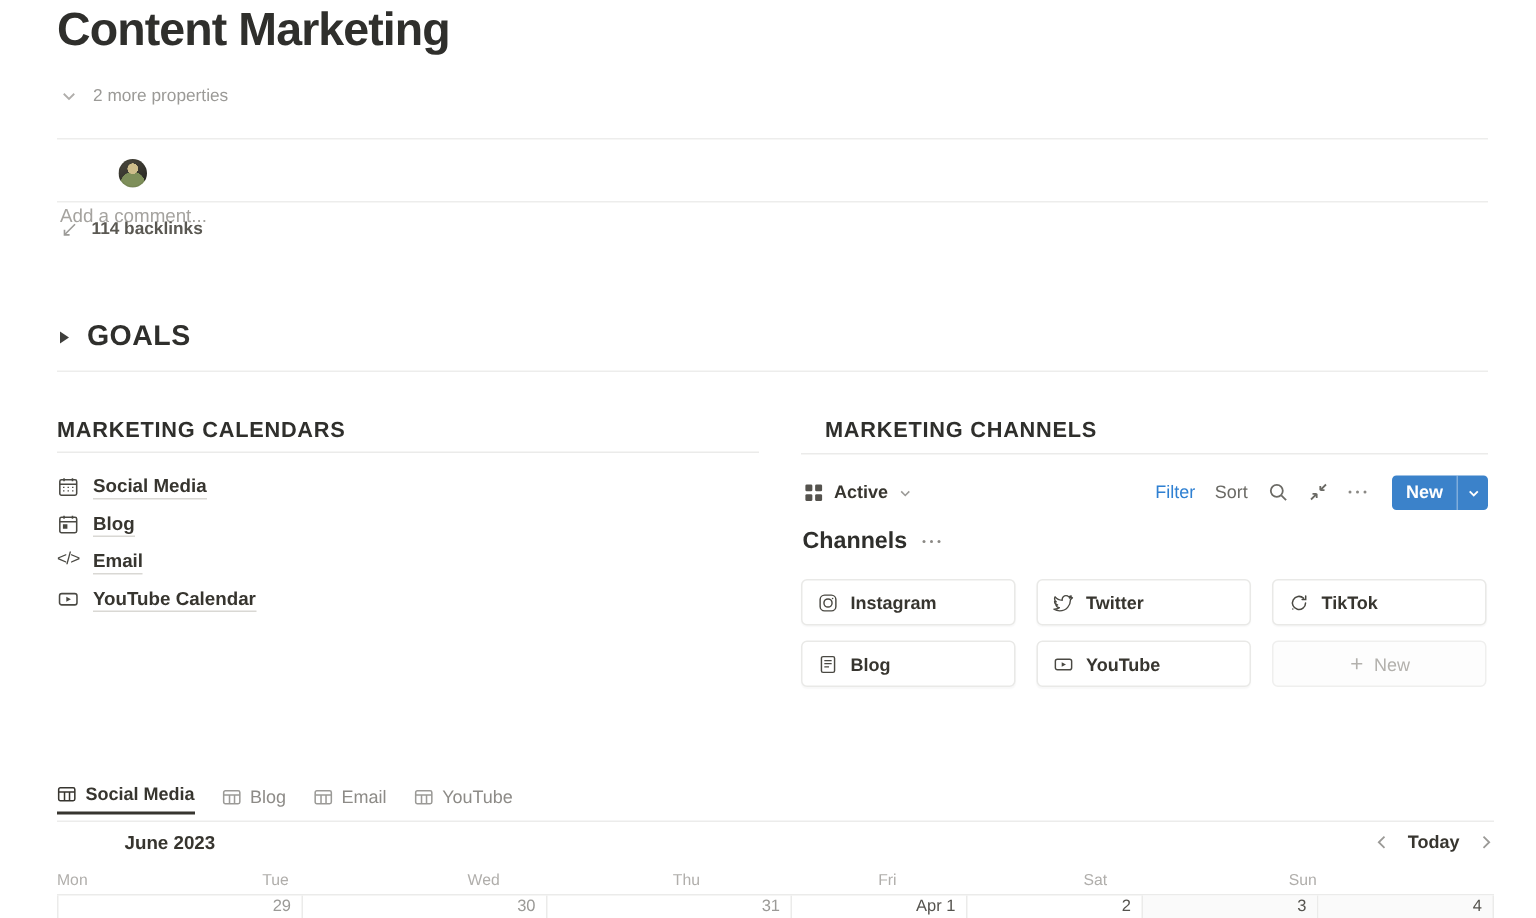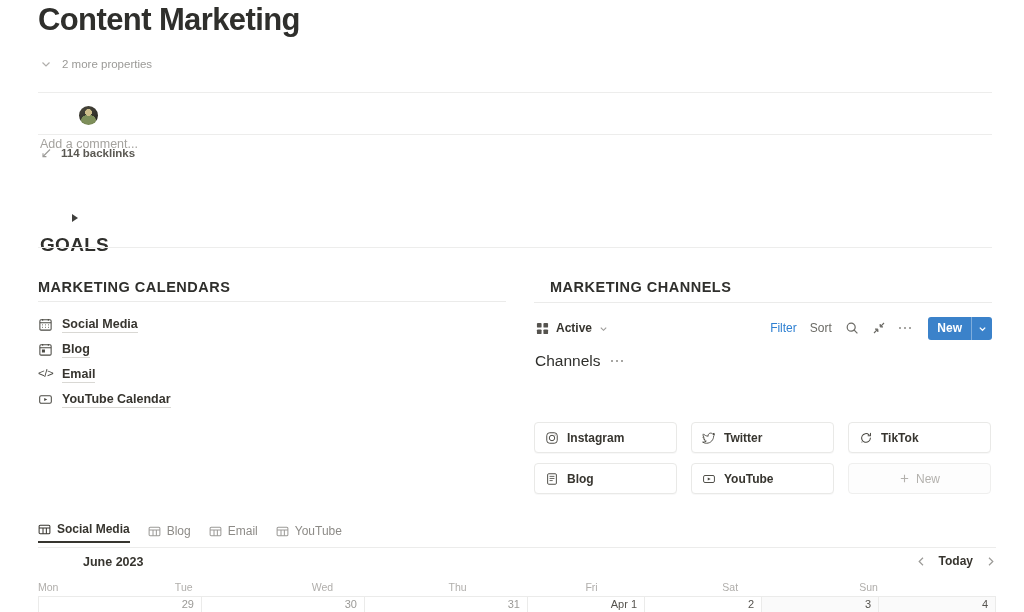--- a/index.html
+++ b/index.html
@@ -45,21 +45,21 @@
   .backlinks {
     position: absolute; left: 40px; top: 147px;
     display: flex; align-items: center; gap: 9px;
     font-size: 11.5px; font-weight: bold; color: #5a5852;
   }
   .bl-icon { width: 12px; height: 12px; display: block; color: #9b9a97; }
 
   
   .goals-row {
     position: absolute; left: 40px; top: 214px;
-    display: flex; align-items: center; gap: 12px; flex-direction: column;
+    display: flex; align-items: center; gap: 12px;
   }
   .tri { width: 0; height: 0;
     border-left: 6px solid #3f3f3c;
     border-top: 4px solid transparent;
     border-bottom: 4px solid transparent; }
   .goals-label { font-size: 19px; font-weight: bold; letter-spacing: 0.3px; color: #2f2f2c; }
 
   
   .sec-head {
     position: absolute;
@@ -108,27 +108,27 @@
     padding: 0 9px; display: flex; align-items: center;
   }
   .new-btn .sep { width: 1px; background: rgba(255,255,255,0.35); }
   .new-btn .cv { width: 20px; display: flex; align-items: center; justify-content: center; color: #fff; }
   .new-btn .cv svg { width: 9px; height: 9px; display: block; }
 
   .ch-title-row {
     position: absolute; left: 535px; top: 352px;
     display: flex; align-items: center; gap: 10px;
   }
-  .ch-title { font-size: 15.5px; font-weight: normal; color: #2f2f2c; }
+  .ch-title { font-size: 15.5px; font-weight: bold; color: #2f2f2c; }
 
   
   .cards {
     position: absolute; left: 534px; top: 386px;
     width: 458px;
-    display: flex; flex-wrap: wrap; gap: 10px 14px; margin-top: 36px;
+    display: flex; flex-wrap: wrap; gap: 10px 14px;
   }
   .card {
     width: 143px; height: 31px;
     border: 1px solid #e9e9e7; border-radius: 4px;
     background: #fff;
     display: flex; align-items: center; gap: 8px;
     padding: 0 10px; cursor: pointer;
     box-shadow: 0 1px 1px rgba(15,15,15,0.03);
   }
   .card .ico { width: 14px; height: 14px; flex: 0 0 14px; color: #4a4943; }

